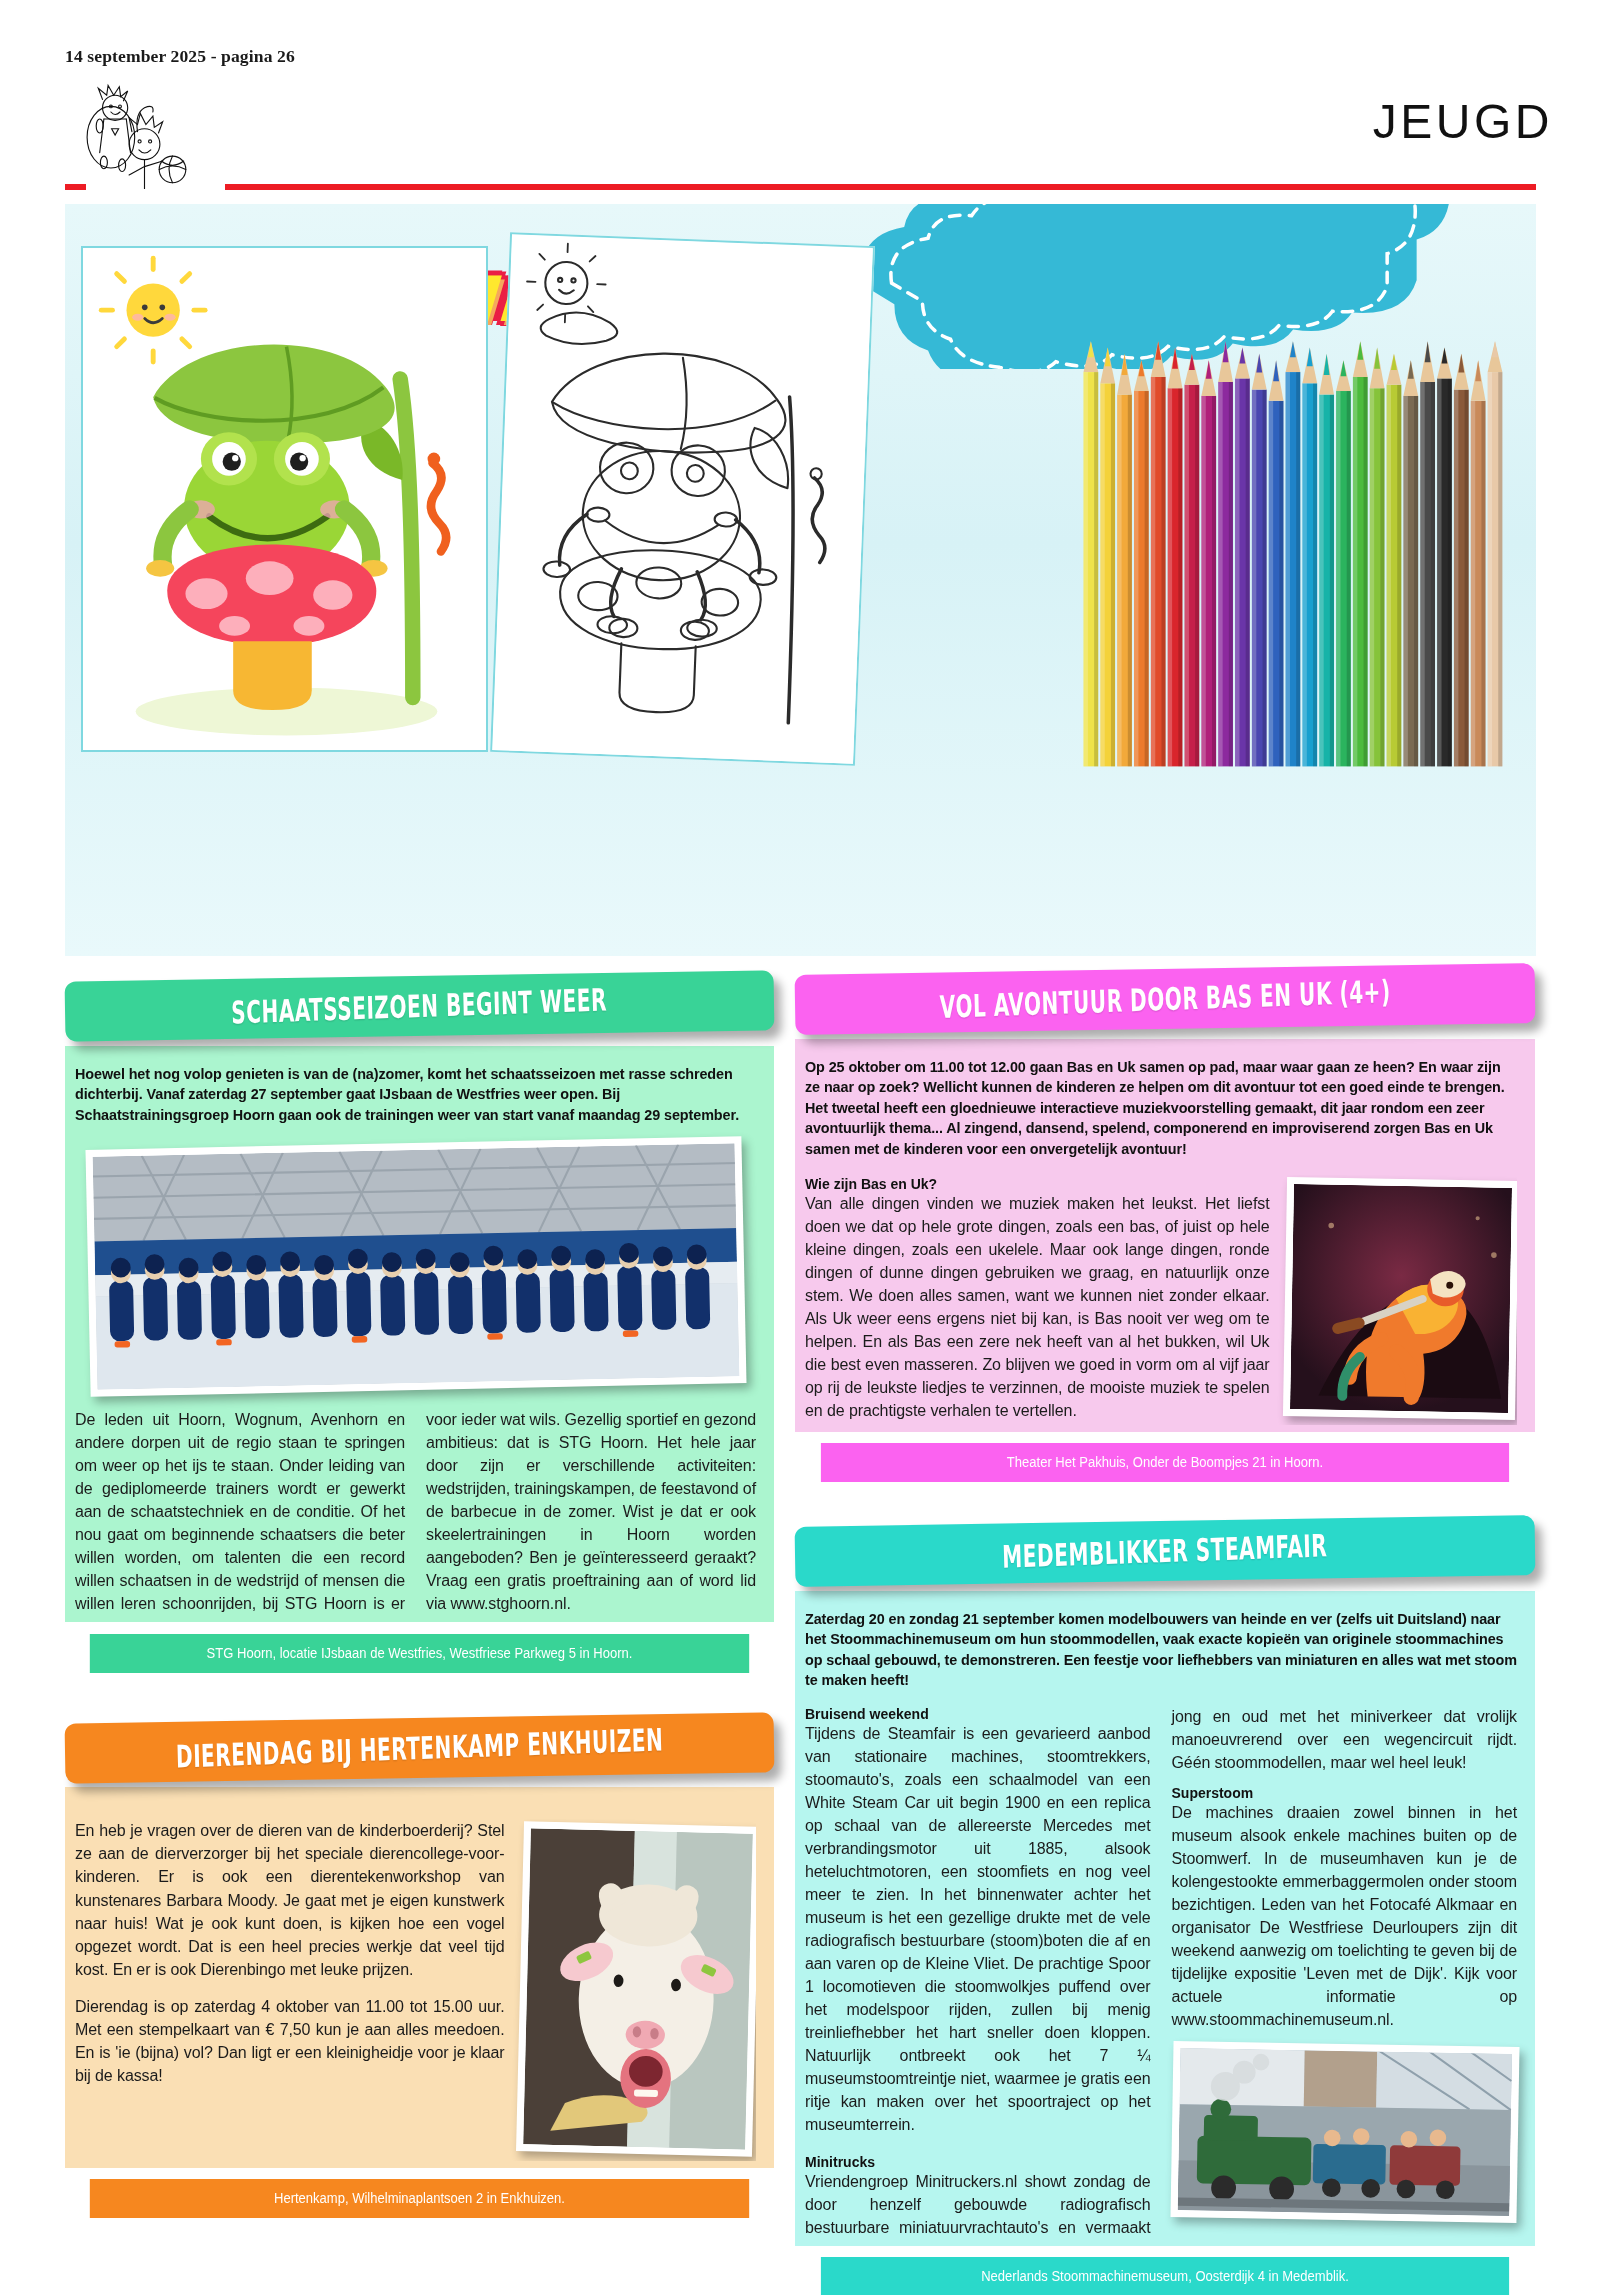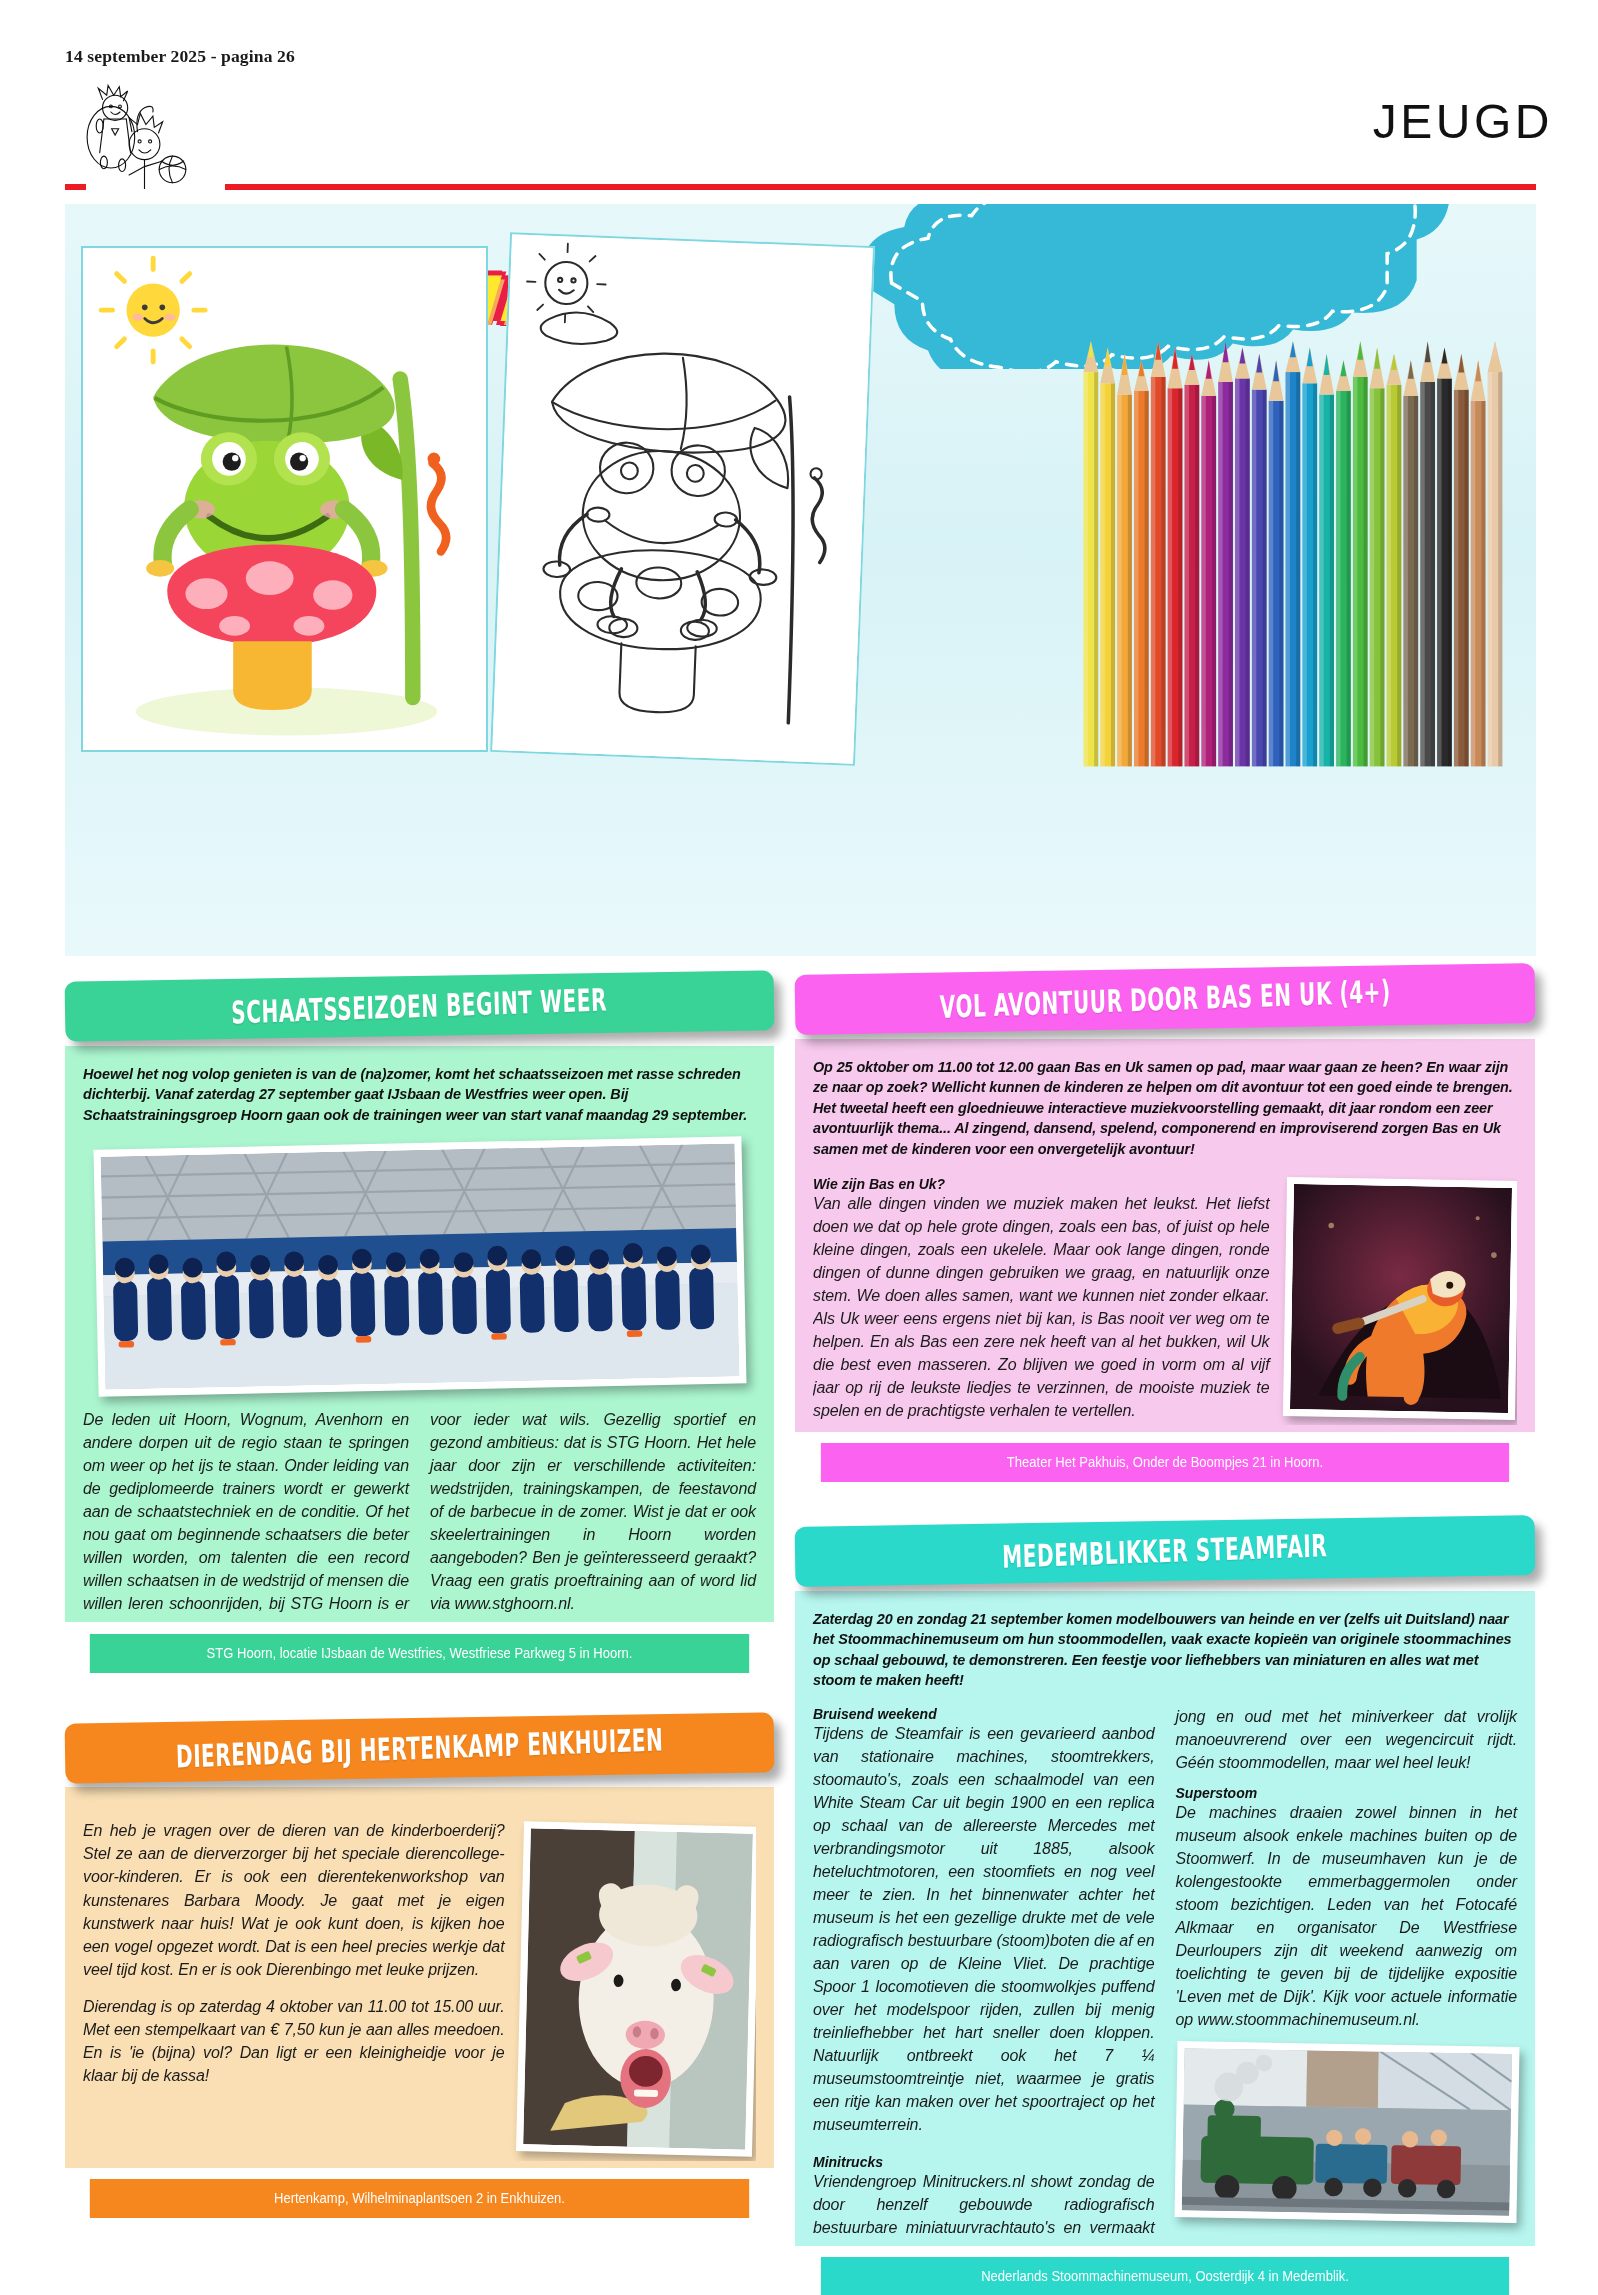--- a/index.html
+++ b/index.html
@@ -85,21 +85,21 @@
     transform: scaleX(.72) rotate(-0.8deg);
     transform-origin: center;
     white-space: nowrap;
     text-shadow: 0 1.4px 1.4px rgba(0,0,0,.10);
   }
   .rib-green  { background: #39d397; }
   .rib-pink   { background: #fb62f0; }
   .rib-teal   { background: #2ad9ca; }
   .rib-orange { background: #f6871f; }
 
-  .panel { padding: 18px 18px 7px 18px; font-style: italic; }
+  .panel { padding: 18px 18px 7px 10px; }
   .panel-green  { background: #abf5cf; }
   .panel-pink   { background: #f7c9ed; }
   .panel-teal   { background: #b6f6ef; }
   .panel-orange { background: #fadfb4; }
 
   .lead {
     font-family: "Liberation Sans", sans-serif;
     font-weight: 700; font-size: 14.4px; line-height: 1.42;
     color: #111; letter-spacing: -0.1px;
   }

